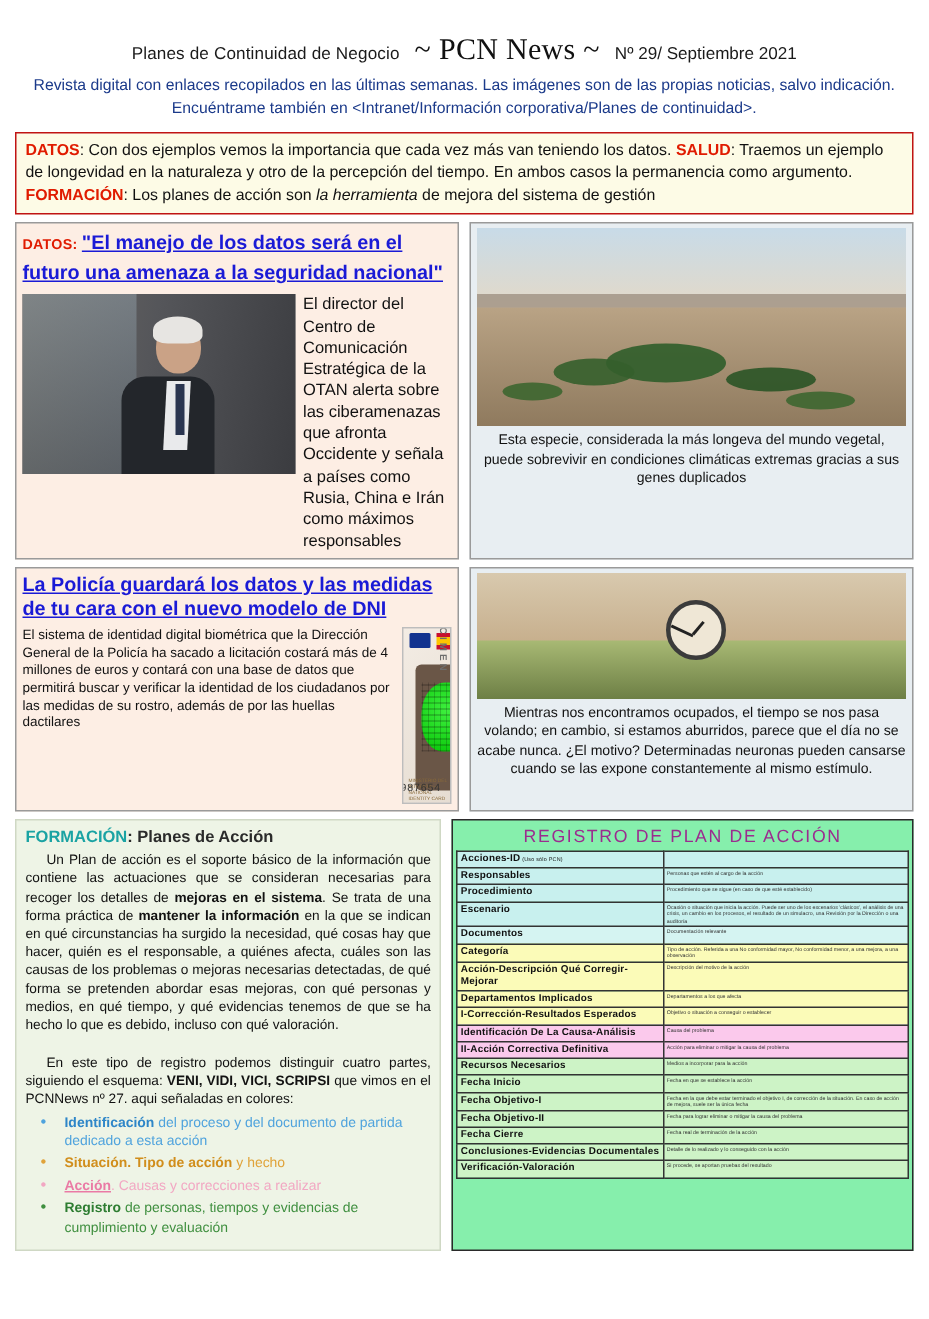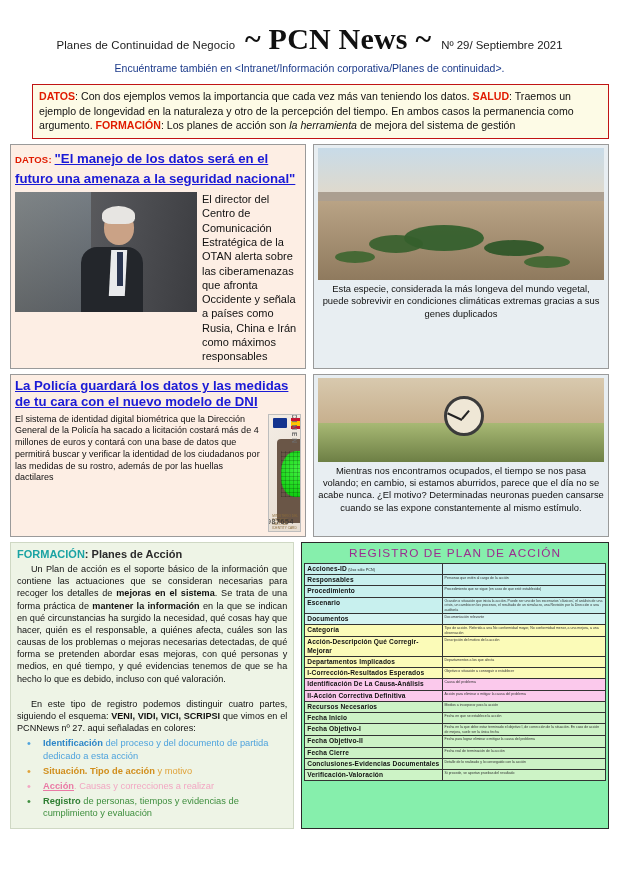--- a/index.html
+++ b/index.html
@@ -2,28 +2,28 @@
 <html><head>
 <meta charset="utf-8">
 <style>
   html,body{margin:0;padding:0;background:#ffffff;}
   body{width:619px;height:879px;font-family:"Liberation Sans",sans-serif;color:#000;overflow:hidden;}
   .page{position:relative;width:619px;height:879px;box-sizing:border-box;padding:0 10px;}
 
   
   .masthead{display:flex;align-items:baseline;justify-content:center;gap:10px;padding-top:22px;}
   .mast-left{font-size:11.4px;color:#1a1a1a;letter-spacing:.1px;}
-  .mast-title{font-family:"Liberation Serif",serif;font-size:30px;font-weight:bold;color:#111;letter-spacing:.2px;white-space:nowrap;}
+  .mast-title{font-family:"Liberation Serif",serif;font-size:20px;font-weight:normal;color:#111;letter-spacing:.2px;white-space:nowrap;}
   .mast-right{font-size:11.4px;color:#1a1a1a;}
   .subline{text-align:center;font-size:10.5px;color:#1b3a8a;margin-top:5px;line-height:1.45;}
   .subline .l2{display:block;}
 
   
   .intro{margin-top:8px;border:1.3px solid #c01414;background:#fdfbe6;padding:4px 6px 5px 6px;
-         font-size:10.6px;line-height:1.38;color:#111;margin-left:22px;}
+         font-size:10.6px;line-height:1.38;color:#111;}
   .tag-datos{color:#e01b00;font-weight:bold;}
   .tag-salud{color:#e01b00;font-weight:bold;}
   .tag-form{color:#e01b00;font-weight:bold;}
   .ital{font-style:italic;}
 
   
   .news{display:flex;gap:7px;margin-top:5px;}
   .col{width:50%;box-sizing:border-box;}
   .colL{border:1.1px solid #9a9a9a;background:#fdeee4;padding:3px 4px 4px 4px;}
   .colR{border:1.1px solid #9a9a9a;background:#e8eef2;padding:3px 4px 4px 4px;}
@@ -127,20 +127,21 @@
 <body>
 
 <div class="page">
 
   <div class="masthead">
     <div class="mast-left">Planes de Continuidad de Negocio</div>
     <div class="mast-title">~ PCN News ~</div>
     <div class="mast-right">Nº 29/ Septiembre 2021</div>
   </div>
   <div class="subline">
+    <span>Revista digital con enlaces recopilados en las últimas semanas. Las imágenes son de las propias noticias, salvo indicación.</span>
     <span class="l2">Encuéntrame también en &lt;Intranet/Información corporativa/Planes de continuidad&gt;.</span>
   </div>
 
   <div class="intro">
     <span class="tag-datos">DATOS</span><span>: Con dos ejemplos vemos la importancia que cada vez más van teniendo los datos. </span><span class="tag-salud">SALUD</span><span>: Traemos un ejemplo de longevidad en la naturaleza y otro de la percepción del tiempo. En ambos casos la permanencia como argumento. </span><span class="tag-form">FORMACIÓN</span><span>: Los planes de acción son </span><span class="ital">la herramienta</span><span> de mejora del sistema de gestión</span>
   </div>
 
   <div class="news">
 
     <div class="col colL">
@@ -214,21 +215,21 @@
     <div class="formacion">
       <div class="f-title">
         <b>FORMACIÓN</b><span class="rest">: Planes de Acción</span>
       </div>
       <div class="f-body">
         <p><span>Un Plan de acción es el soporte básico de la información que contiene las actuaciones que se consideran necesarias para recoger los detalles de </span><b>mejoras en el sistema</b><span>. Se trata de una forma práctica de </span><b>mantener la información</b><span> en la que se indican en qué circunstancias ha surgido la necesidad, qué cosas hay que hacer, quién es el responsable, a quiénes afecta, cuáles son las causas de los problemas o mejoras necesarias detectadas, de qué forma se pretenden abordar esas mejoras, con qué personas y medios, en qué tiempo, y qué evidencias tenemos de que se ha hecho lo que es debido, incluso con qué valoración.</span></p>
         <p><span>En este tipo de registro podemos distinguir cuatro partes, siguiendo el esquema: </span><b>VENI, VIDI, VICI, SCRIPSI</b><span> que vimos en el PCNNews nº 27. aqui señaladas en colores:</span></p>
       </div>
       <ul class="bullets">
         <li class="b1"><b>Identificación</b><span> del proceso y del documento de partida dedicado a esta acción</span></li>
-        <li class="b2"><b>Situación. Tipo de acción</b><span> y motivo</span></li>
+        <li class="b2"><b>Situación. Tipo de acción</b><span> y hecho</span></li>
         <li class="b3"><b>Acción</b><span>. Causas y correcciones a realizar</span></li>
         <li class="b4"><b>Registro</b><span> de personas, tiempos y evidencias de cumplimiento y evaluación</span></li>
       </ul>
     </div>
 
     <div class="regbox">
       <div class="reg-title">REGISTRO DE PLAN DE ACCIÓN</div>
       <table class="reg">
         <tbody id="reg-body">
             <tr class="r-cyan">

